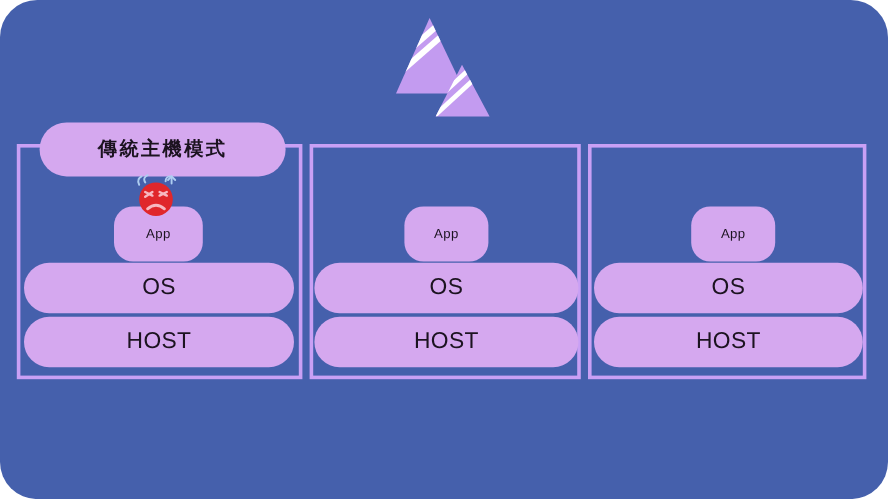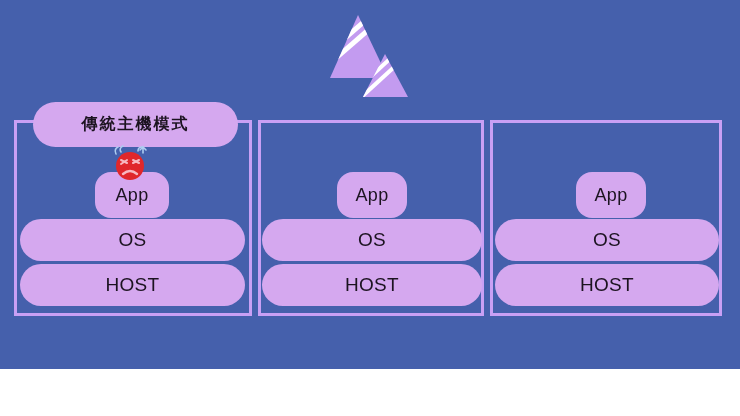--- a/index.html
+++ b/index.html
@@ -4,24 +4,25 @@
 <title>Traditional Host Mode Diagram</title>
 <style>
   html, body {
     margin: 0;
     padding: 0;
     background: #ffffff;
   }
   #stage {
     position: relative;
     width: 740px;
-    height: 369px;
+    height: 416px;
     background: #4560ac;
     overflow: hidden;
     font-family: "Liberation Sans", "DejaVu Sans", sans-serif;
+    border-radius: 31px;
   }
 
   
   #logo {
     position: absolute;
     left: 330px;
     top: 10px;
     width: 90px;
     height: 95px;
   }
@@ -53,21 +54,21 @@
   .bar.title-pill {
     height: 45px;
     border-radius: 23px;
     font-size: 16px;
     font-weight: 700;
     letter-spacing: 2px;
   }
   .bar.app-pill {
     height: 46px;
     border-radius: 16px;
-    font-size: 18px;
+    font-size: 11px;
   }
   .bar.os-bar, .bar.host-bar {
     height: 42px;
     border-radius: 21px;
     font-size: 19px;
   }
 
   
   #title-0 { left: 33px;  top: 102px; width: 205px; }
   #app-0   { left: 95px;  top: 172px; width: 74px;  }

